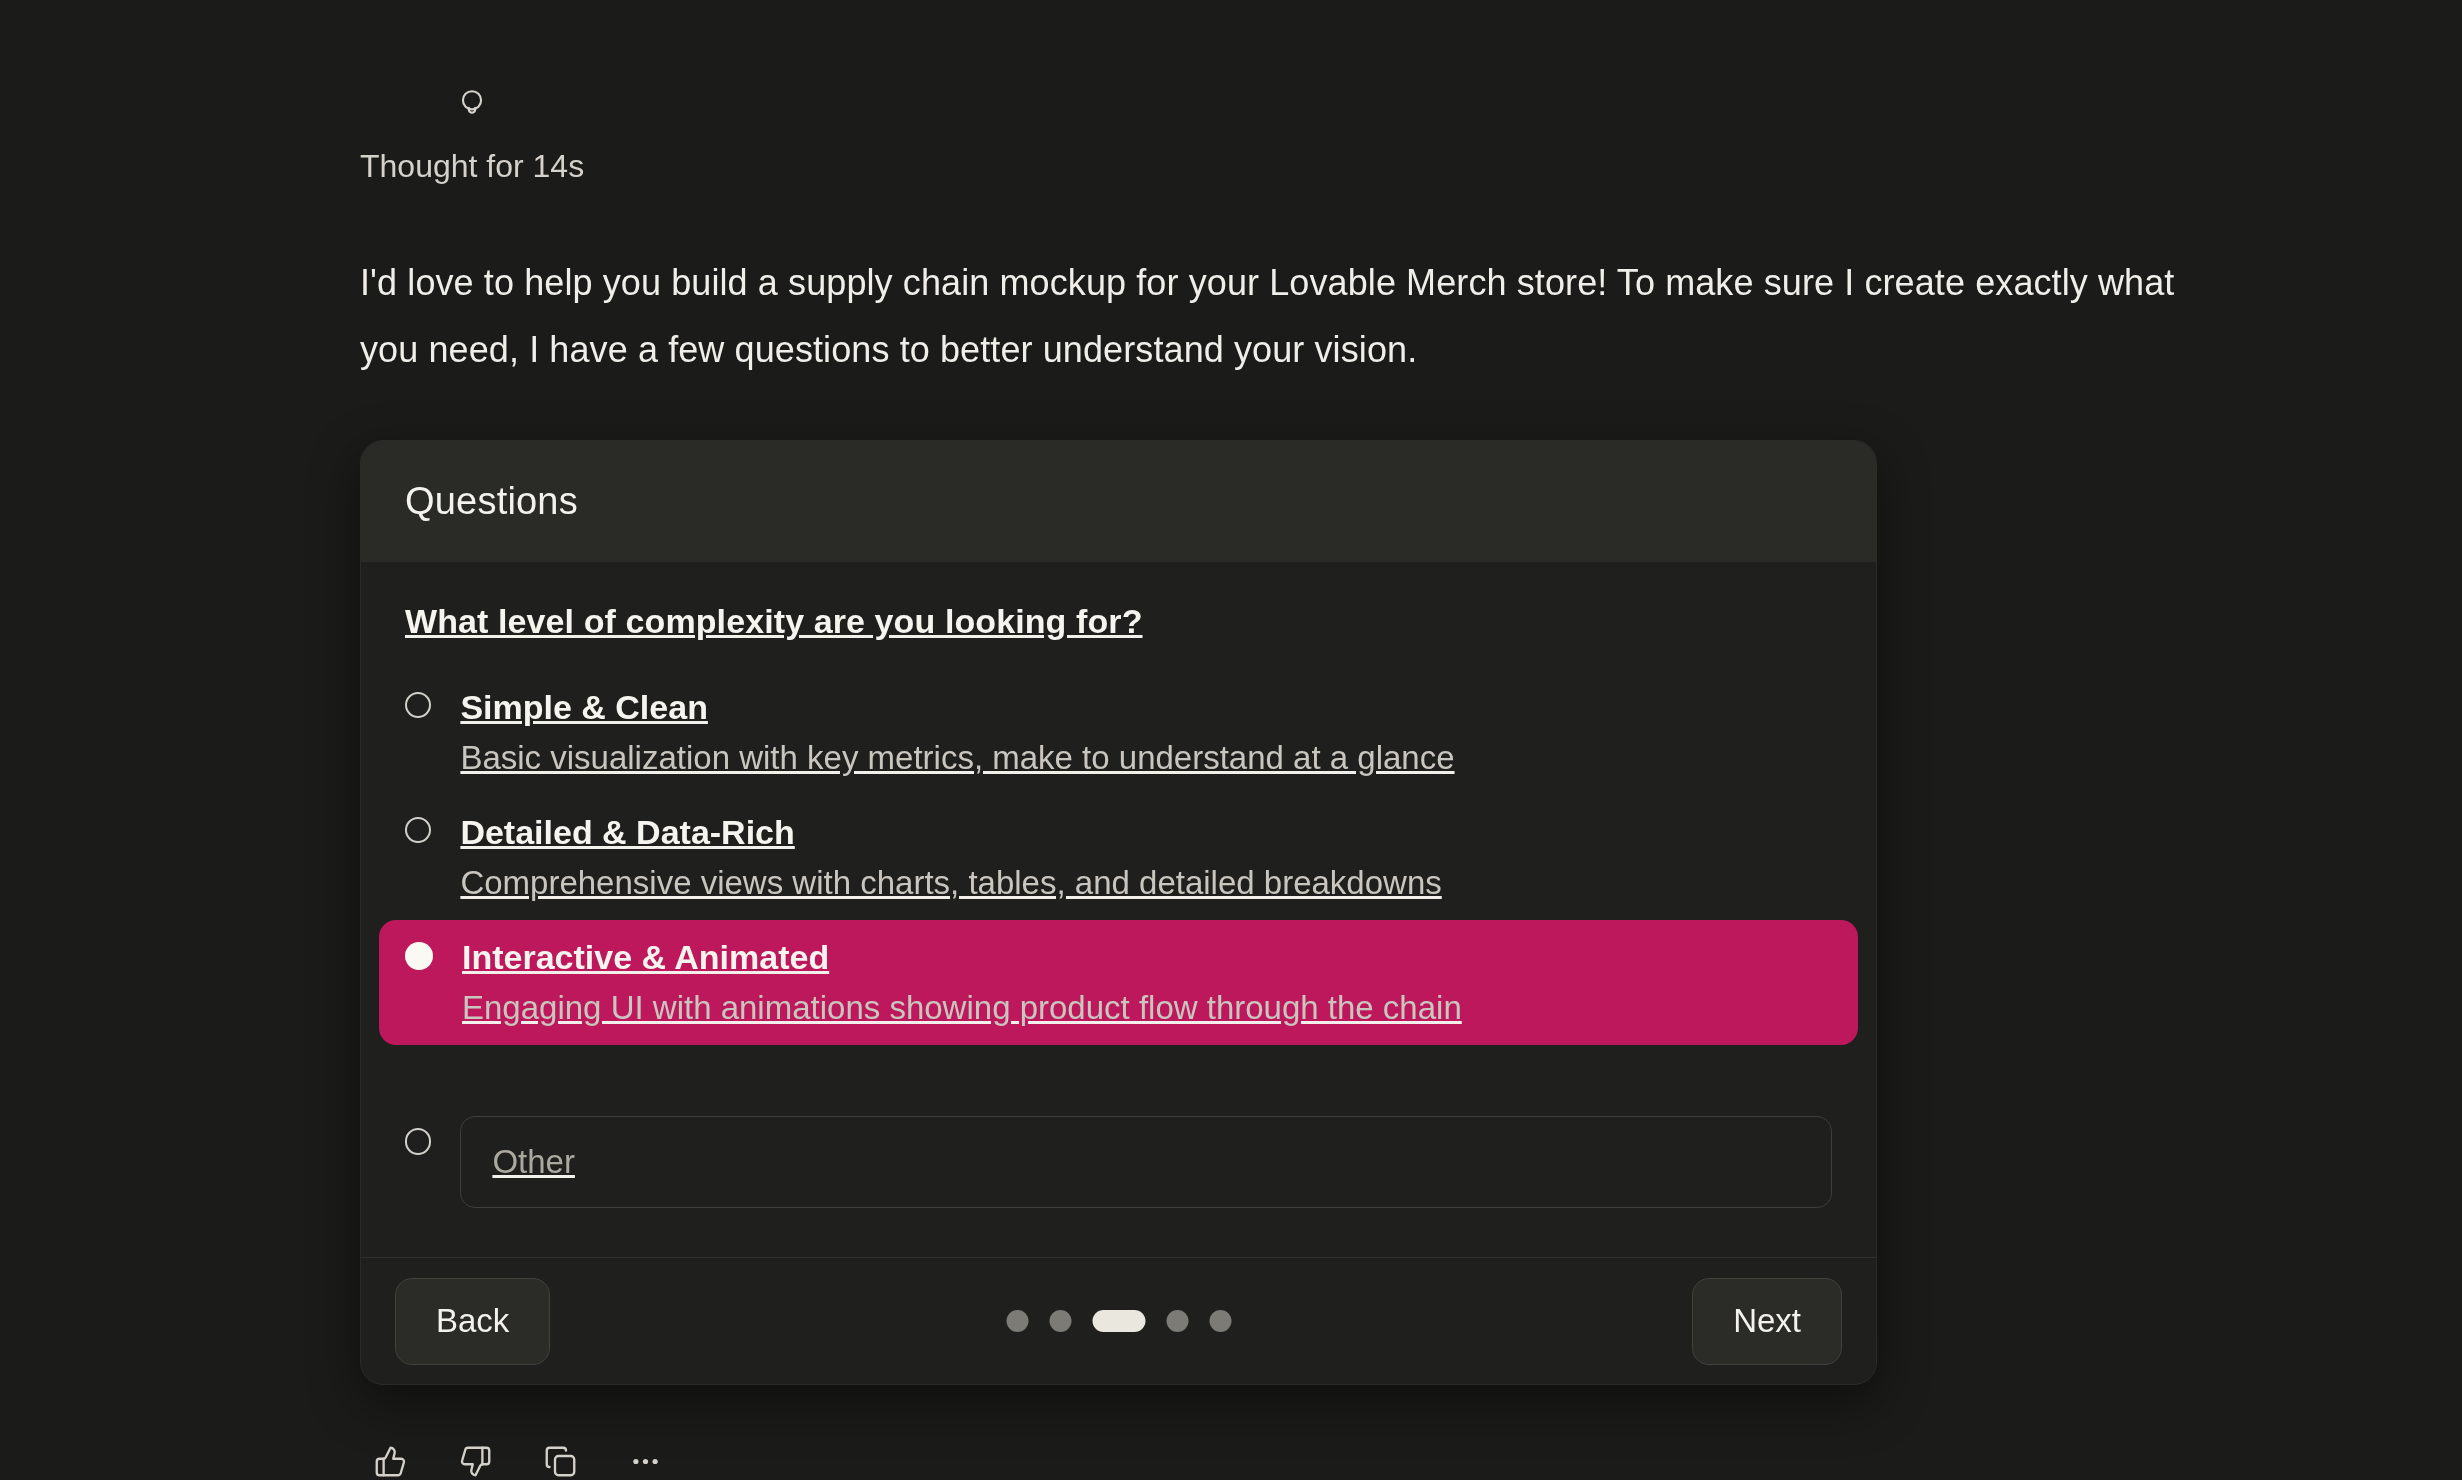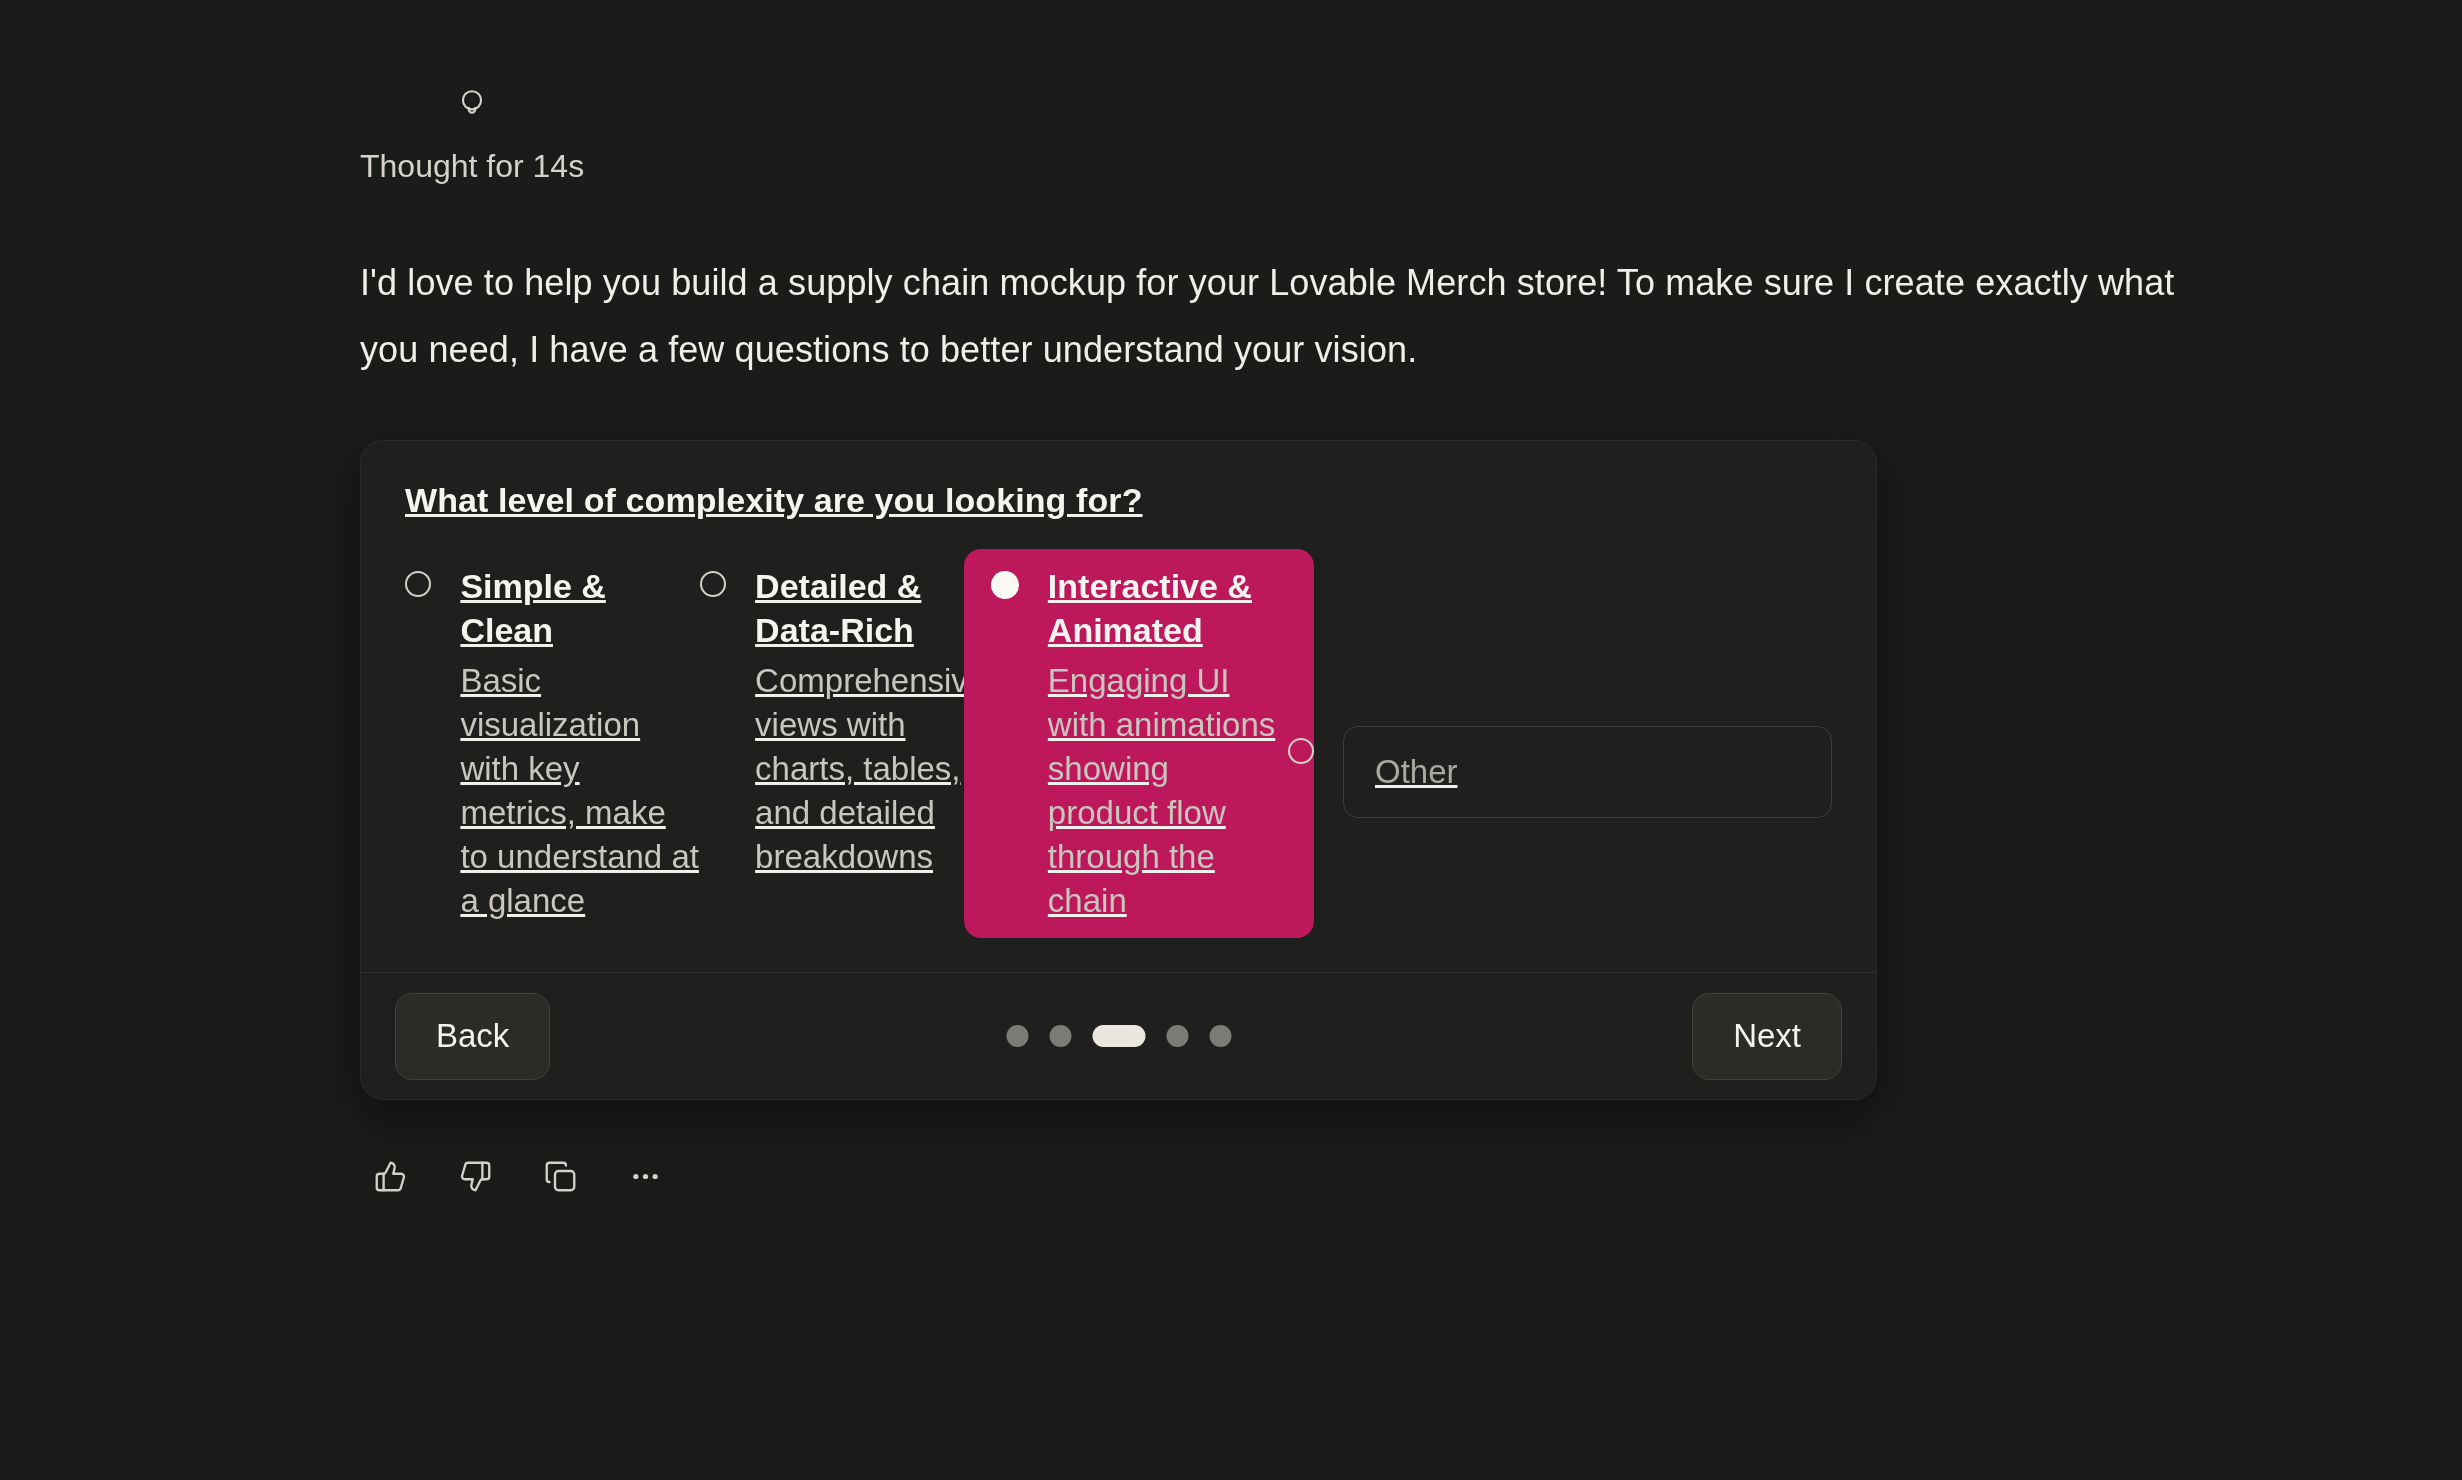--- a/index.html
+++ b/index.html
@@ -41,21 +41,21 @@
     background: #2a2a26; height: 121px;
     display: flex; align-items: center;
     padding: 0 44px;
     font-size: 38px; color: #f4f2ec; letter-spacing: 0.2px;
   }
   .card-body { padding: 40px 44px 34px; text-decoration: underline; }
   .question {
     font-size: 34px; font-weight: 700; color: #f6f4ee;
     margin: 0 0 29px; letter-spacing: 0.1px;
   }
-  .options { display: flex; flex-direction: row; }
+  .options { display: flex; flex-direction: column; }
   .option {
     display: flex; gap: 29px; align-items: flex-start;
     padding: 15px 26.4px; margin: 0 -26.4px;
     border-radius: 17px; cursor: pointer;
   }
   .option.selected { background: #be185d; }
   .radio {
     width: 26.4px; height: 26.4px; border-radius: 50%;
     border: 2.9px solid #d3d0c9; flex: none; margin-top: 7px;
   }
@@ -109,20 +109,23 @@
       <circle cx="12" cy="9.2" r="6.8"></circle>
       <path d="M9.6 14.8 v1.4 a2.4 2.4 0 0 0 4.8 0 v-1.4"></path>
     </svg>
     <span>Thought for 14s</span>
   </div>
 
   <p class="message">I'd love to help you build a supply chain mockup for your Lovable Merch store! To make sure I create exactly what you need, I have a few questions to better understand your vision.</p>
 
   <div class="card">
 
+    <div class="card-header">
+      <span>Questions</span>
+    </div>
 
     <div class="card-body">
       <p class="question">What level of complexity are you looking for?</p>
 
       <div class="options">
 
         <div class="option">
           <span class="radio"></span>
           <span>
             <div class="option-label">Simple &amp; Clean</div>

